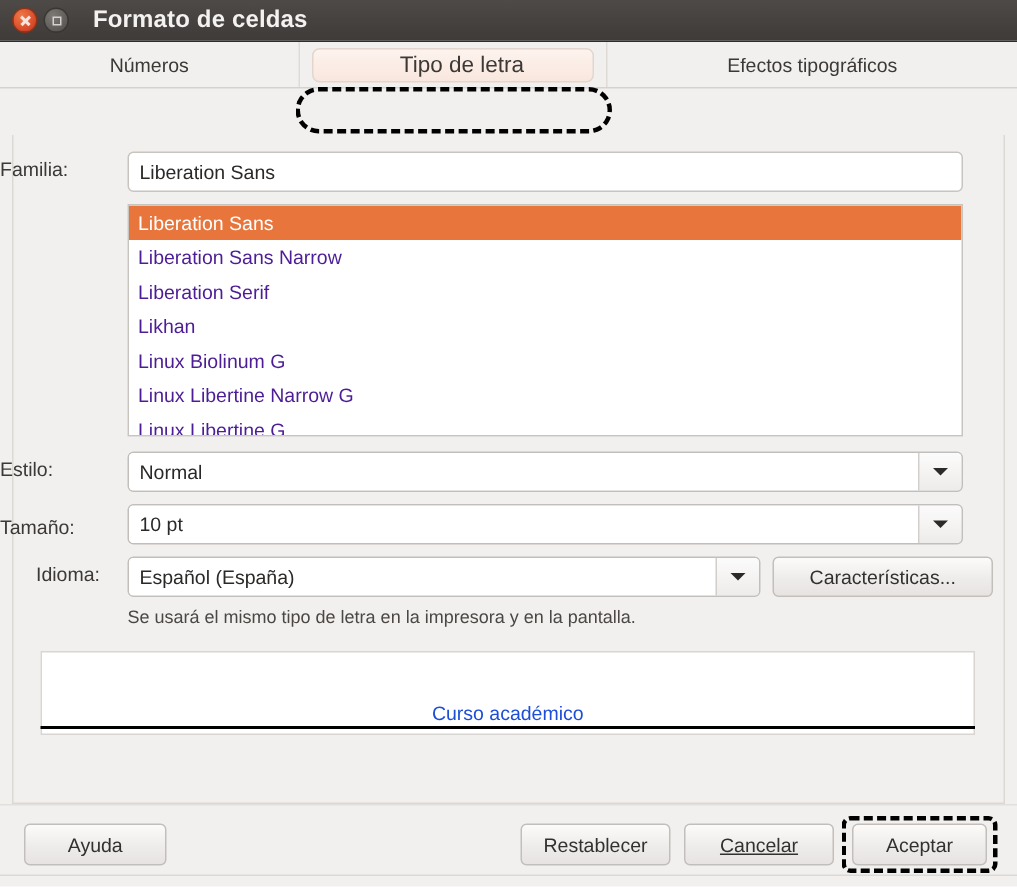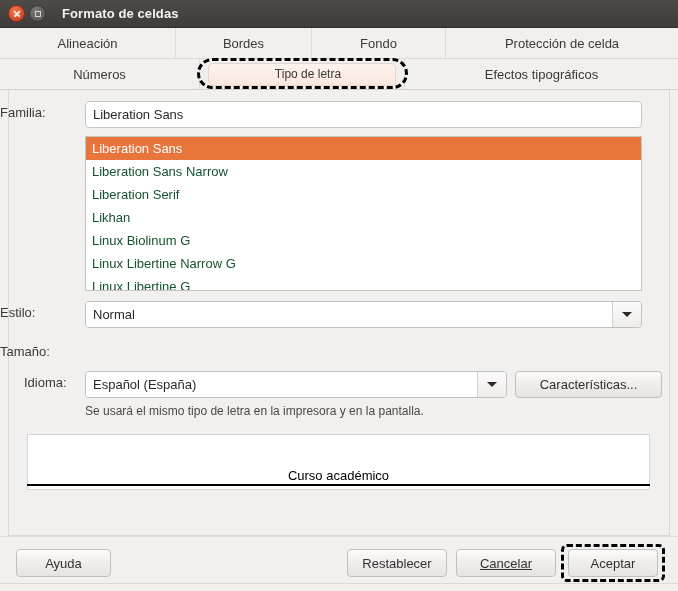--- a/index.html
+++ b/index.html
@@ -63,21 +63,21 @@
   .winbtn-restore::before {
     content: "";
     position: absolute;
     left: 4.5px; top: 4.5px;
     width: 6px; height: 6px;
     border: 1.5px solid #d6d2cf;
     box-sizing: border-box;
   }
   .title-text {
     color: #f4f2f0;
-    font-size: 13px;
+    font-size: 16px;
     font-weight: bold;
     margin-left: 12px;
     letter-spacing: .1px;
     white-space: nowrap;
   }
 
   
   .tabs-wrap {
     position: absolute;
     left: 0; top: 28px;
@@ -117,21 +117,21 @@
 
   .tab-active-pill {
     background: linear-gradient(to bottom, #fdf3ee 0%, #f9e7de 100%);
     border: 1px solid #e3d6cf;
     border-radius: 5px;
     height: 23px;
     width: 188px;
     display: flex;
     align-items: center;
     justify-content: center;
-    font-size: 12px;
+    font-size: 15px;
     color: #3b3836;
     box-sizing: border-box;
     padding-left: 12px;
   }
 
   
   .anno-tab {
     position: absolute;
     left: 197px;
     top: 58px;
@@ -191,21 +191,21 @@
     background: #ffffff;
     border: 1px solid #c8c4c0;
     box-sizing: border-box;
     overflow: hidden;
   }
   .font-item {
     height: 23px;
     line-height: 23px;
     padding-left: 6px;
     font-size: 13px;
-    color: #14532d;
+    color: #4c1d95;
     box-sizing: border-box;
     white-space: nowrap;
   }
   .font-item.selected {
     background: #e8763c;
     color: #ffffff;
   }
 
   
   .combo {
@@ -288,21 +288,21 @@
     left: 27px; top: 484px;
     width: 623px; height: 2px;
     background: #000000;
   }
   .preview-text {
     position: absolute;
     left: 27px; top: 468px;
     width: 623px;
     text-align: center;
     font-size: 13px;
-    color: #000000;
+    color: #1d4ed8;
     font-family: "Liberation Sans", sans-serif;
     white-space: nowrap;
     z-index: 4;
   }
 
   
   .bottombar {
     position: absolute;
     left: 0; top: 536px;
     width: 678px; height: 55px;
@@ -352,34 +352,20 @@
 
 <div id="app">
 
   <div class="titlebar">
     <div class="winbtn winbtn-close"></div>
     <div class="winbtn winbtn-restore"></div>
     <div class="title-text">Formato de celdas</div>
   </div>
 
   <div class="tabs-wrap">
-    <div class="tabrow row1">
-      <div class="tab w-align">
-        <span>Alineación</span>
-      </div>
-      <div class="tab w-bordes">
-        <span>Bordes</span>
-      </div>
-      <div class="tab w-fondo">
-        <span>Fondo</span>
-      </div>
-      <div class="tab w-prot">
-        <span>Protección de celda</span>
-      </div>
-    </div>
     <div class="tabrow row2">
       <div class="tab w-num">
         <span>Números</span>
       </div>
       <div class="tab w-tipo">
         <div class="tab-active-pill">
           <span>Tipo de letra</span>
         </div>
       </div>
       <div class="tab w-efect">
@@ -408,20 +394,26 @@
 
   <div class="lbl lbl-estilo">Estilo:</div>
   <div class="combo combo-estilo">
     <div class="val">Normal</div>
     <div class="arrow-btn">
         <span class="caret"></span>
       </div>
   </div>
 
   <div class="lbl lbl-tamano">Tamaño:</div>
+  <div class="combo combo-tamano">
+    <div class="val">10 pt</div>
+    <div class="arrow-btn">
+        <span class="caret"></span>
+      </div>
+  </div>
 
   <div class="lbl lbl-idioma">Idioma:</div>
   <div class="combo combo-idioma">
     <div class="val">Español (España)</div>
     <div class="arrow-btn">
         <span class="caret"></span>
       </div>
   </div>
   <div class="btn btn-caract">Características...</div>
 

